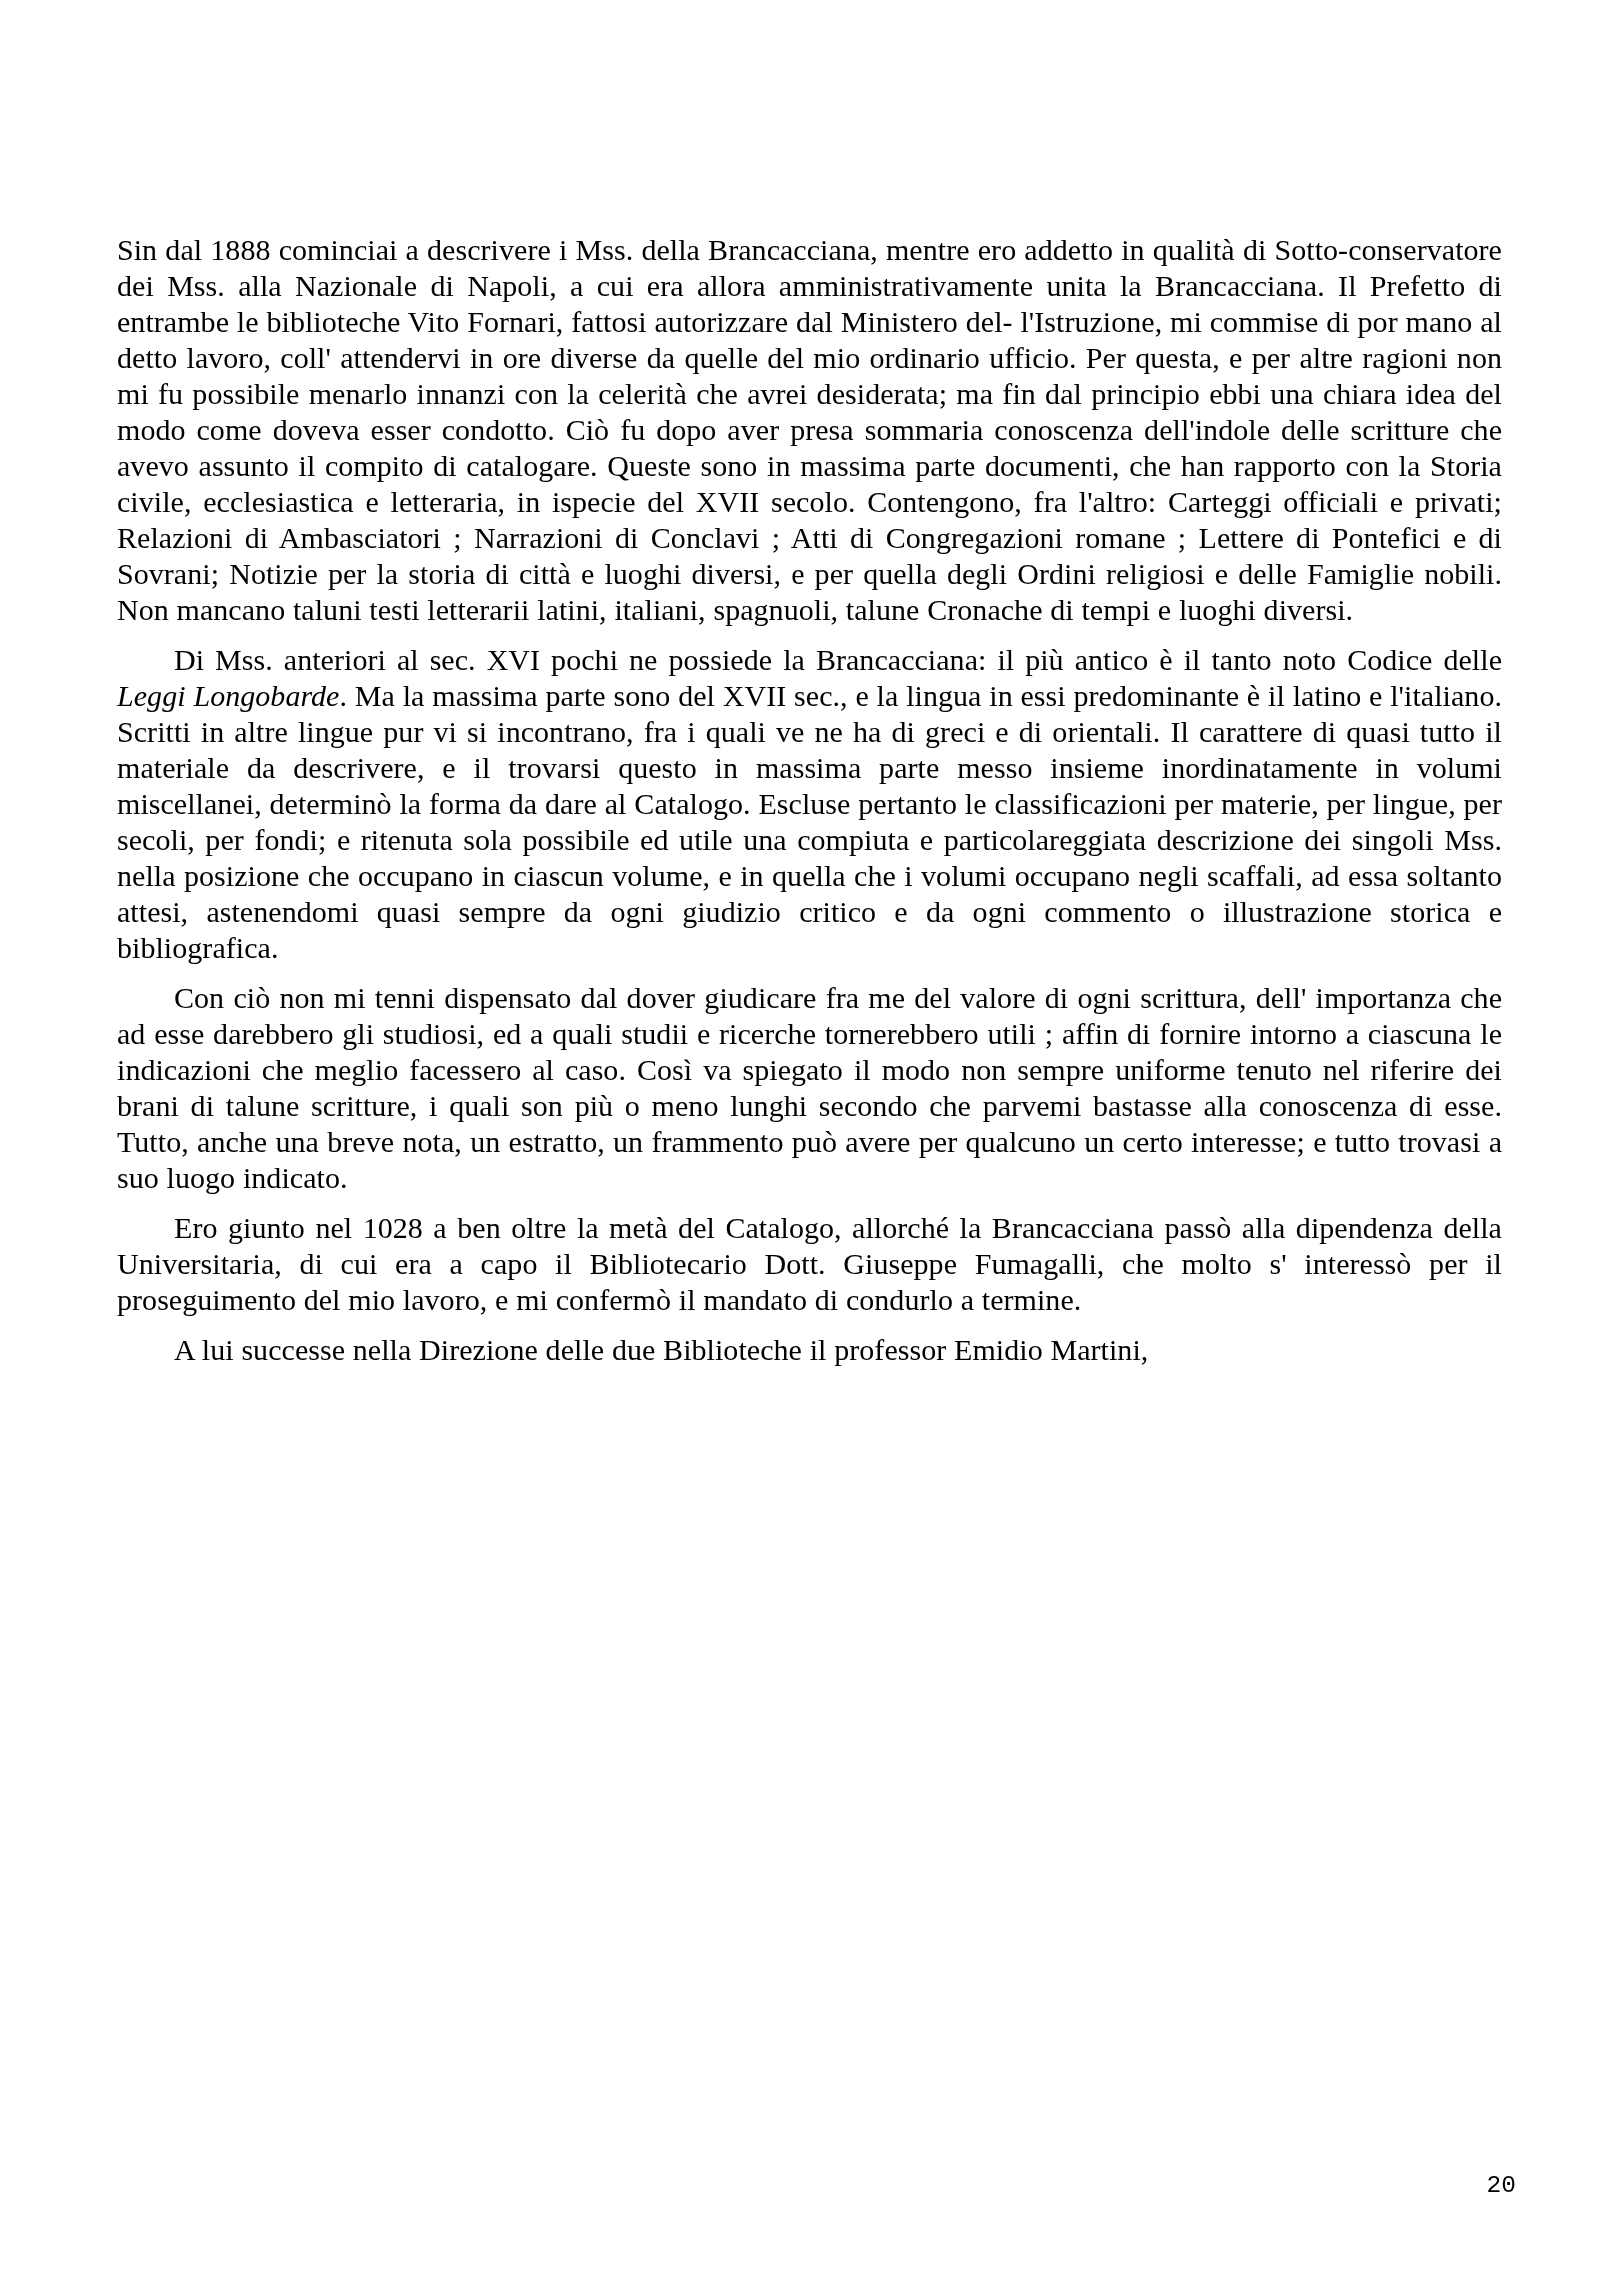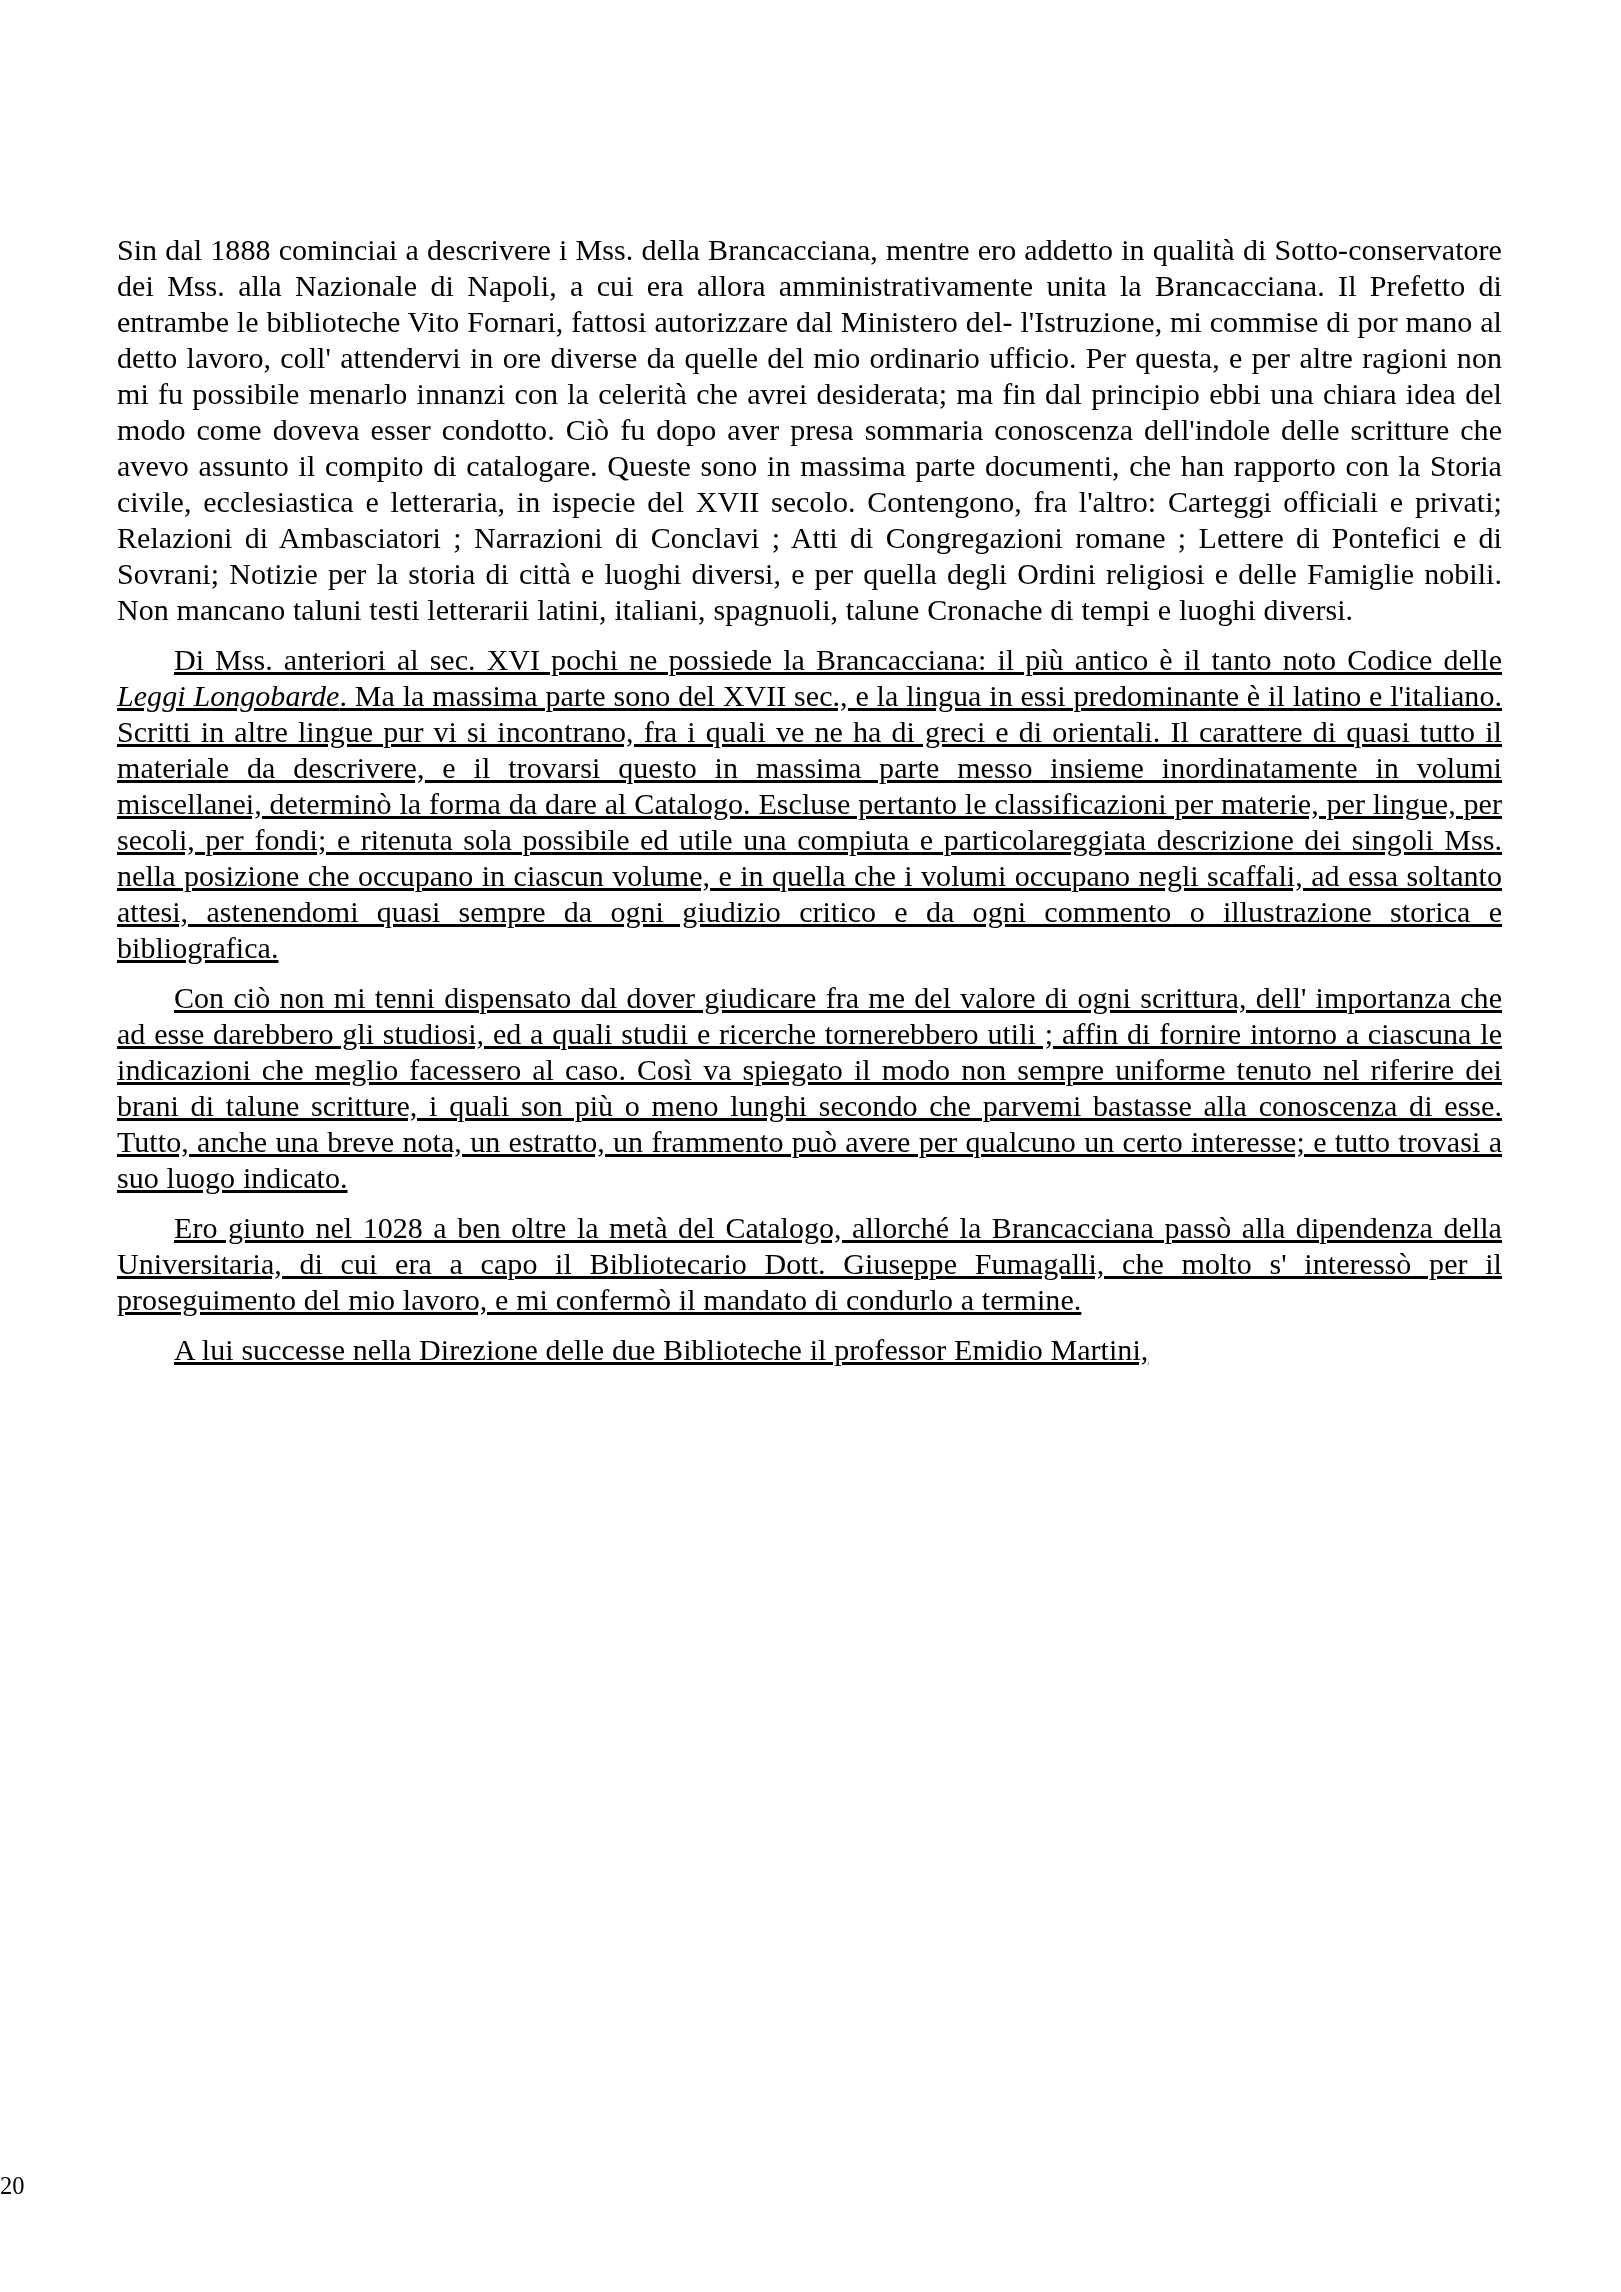--- a/index.html
+++ b/index.html
@@ -34,34 +34,34 @@
     font-size: 30px;
     line-height: 36px;
     text-align: justify;
     text-justify: inter-word;
     letter-spacing: 0.05px;
     word-spacing: 0.2px;
     -webkit-font-smoothing: antialiased;
   }
   .para.indent {
     text-indent: 57px;
-    text-decoration: underline;
   }
   .para.noindent {
     text-indent: 0;
   }
   .ital {
     font-style: italic;
   }
   .page-number {
     position: absolute;
     left: 0;
     top: 2171px;
     width: 1516px;
-    font-family: Liberation Serif, serif;
+    text-align: right;
+    font-family: Liberation Mono, monospace;
     font-size: 24.5px;
     line-height: 29px;
     color: #000000;
   }
 </style>
 </head>
 <body>
 
 <div class="page">
 

